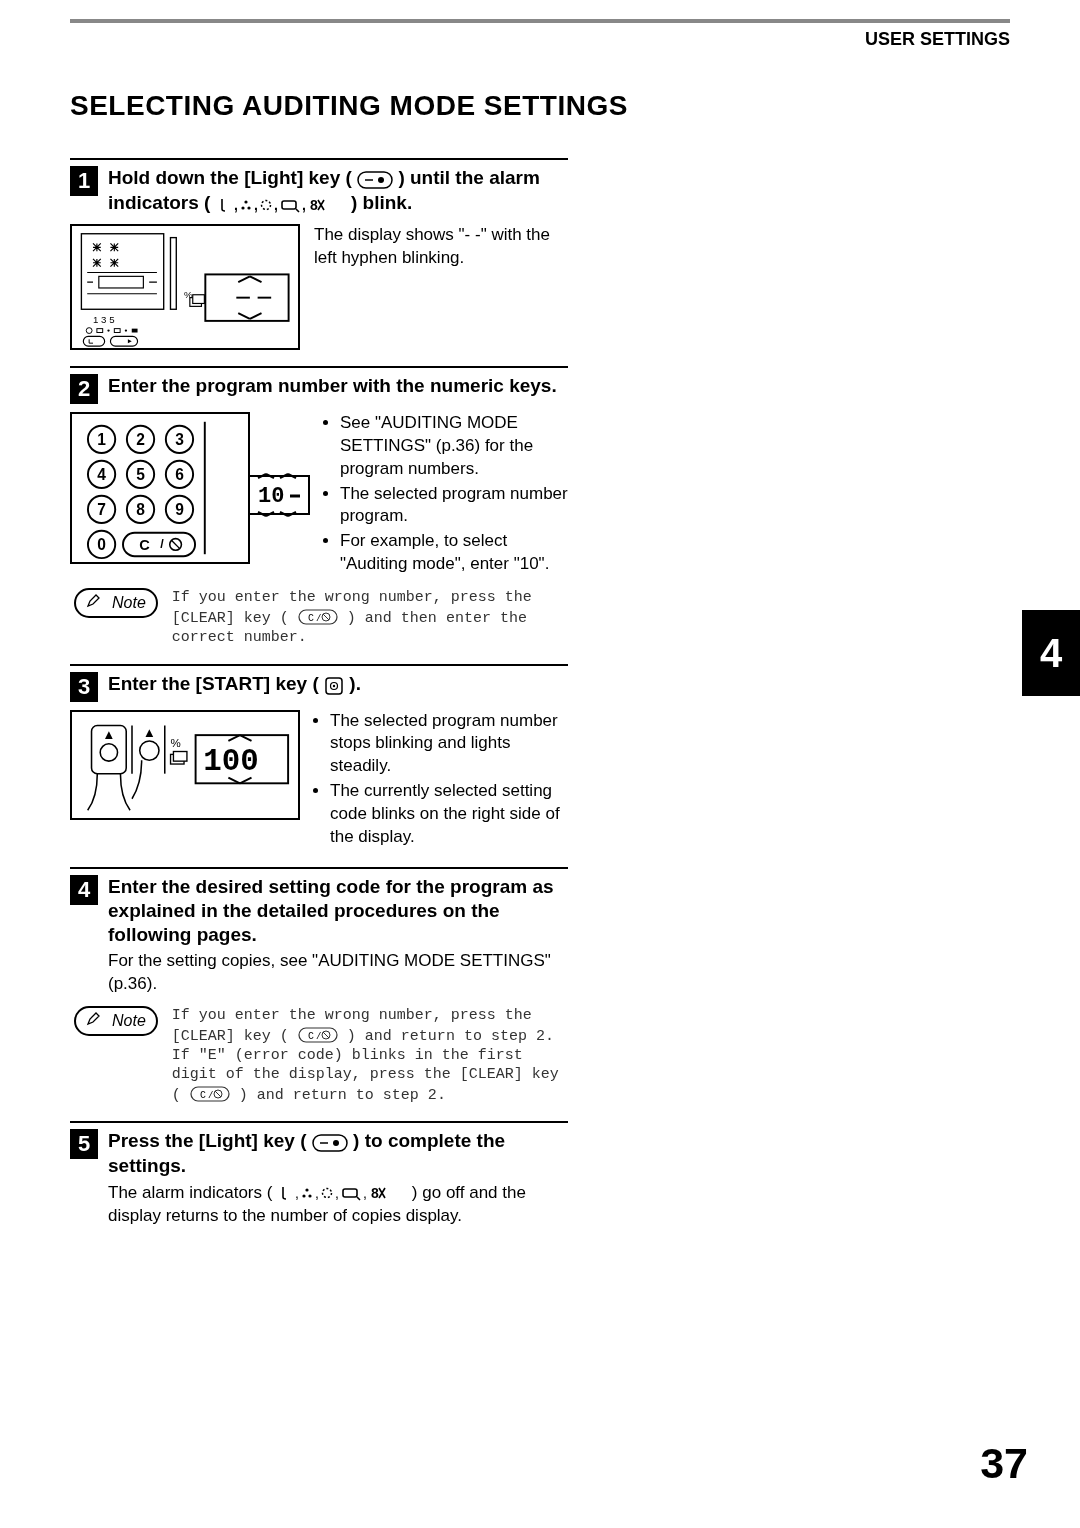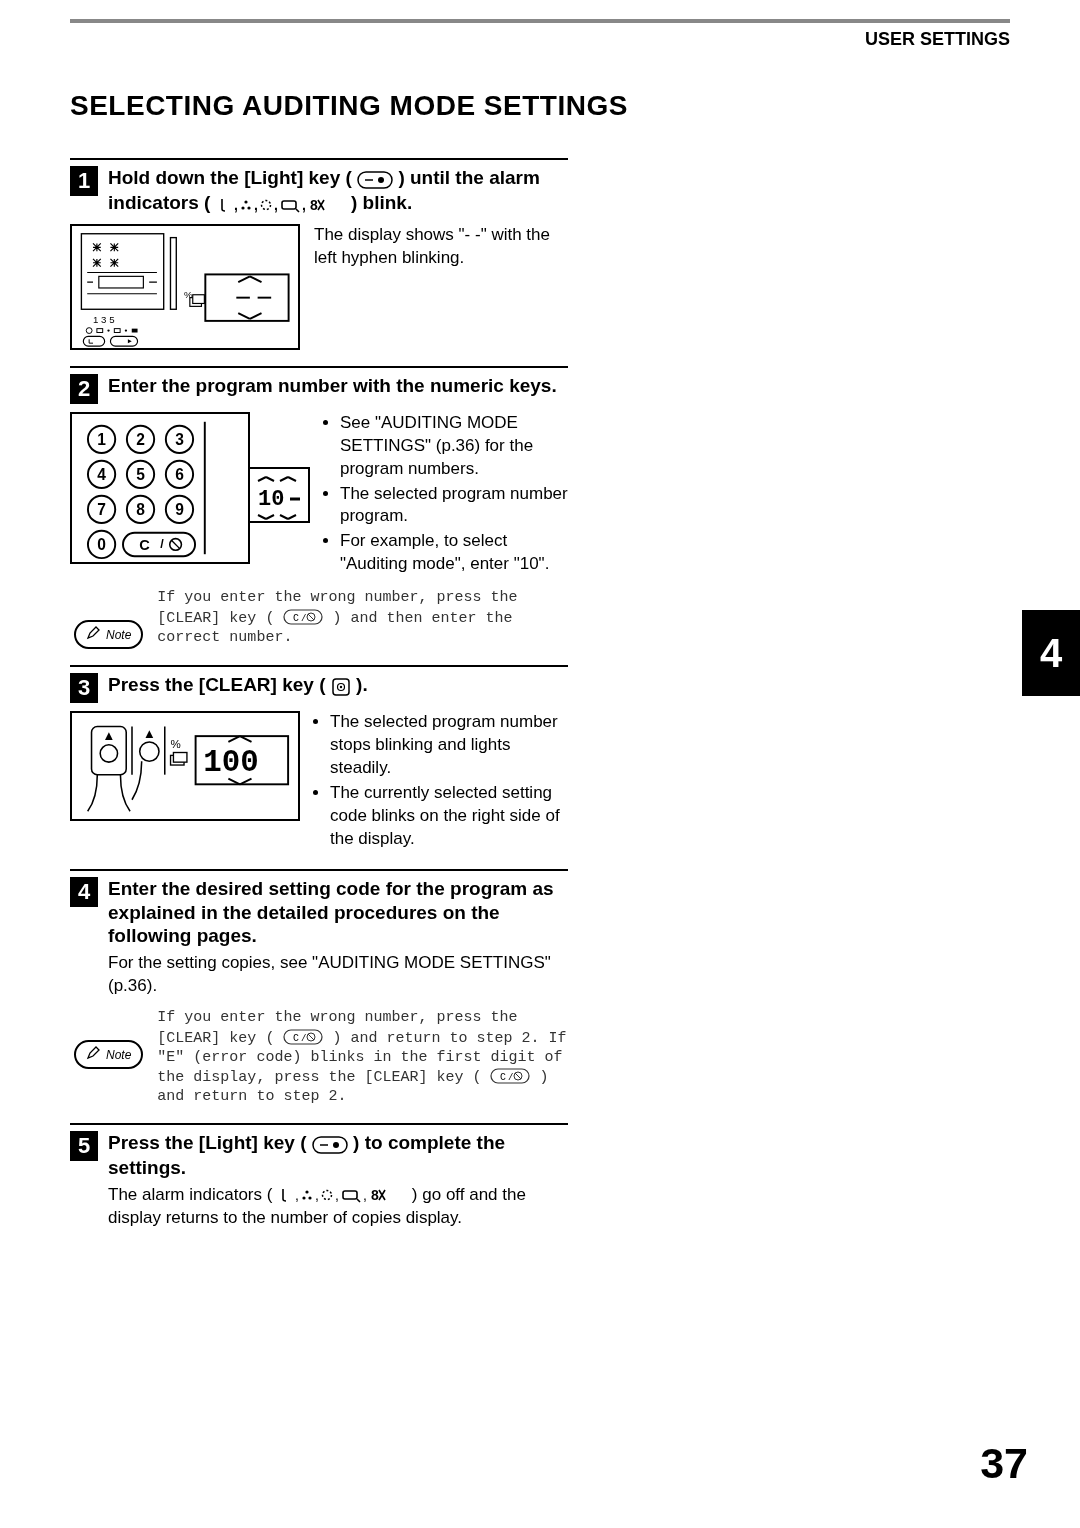--- a/index.html
+++ b/index.html
@@ -104,27 +104,26 @@
     display: flex;
     gap: 14px;
     align-items: flex-start;
     margin: 10px 0 14px 0;
   }
   .note-badge {
     border: 2px solid #000;
     border-radius: 20px;
     font-style: italic;
     padding: 4px 10px;
-    font-size: 12px;
+    font-size: 16px;
     display: inline-flex;
     align-items: center;
-    gap: 6px;
+    gap: 12px;
     flex: 0 0 auto;
     margin-left: 4px;
-    margin-top: 32px;
   }
   .note-text {
     font-size: 15px;
     line-height: 1.3;
     color: #333;
     font-family: Liberation Mono, monospace;
   }
   .inline-icon {
     display: inline-block;
     vertical-align: middle;
@@ -293,21 +292,21 @@
                 <rect x="52" y="122" width="74" height="24" rx="12" fill="none" stroke="#000" stroke-width="2"></rect>
                 <text x="74" y="140" font-size="15">C</text>
                   <text x="92" y="138" font-size="13">/</text>
                   <circle cx="106" cy="134" r="6" fill="none" stroke="#000" stroke-width="1.6"></circle>
                   <line x1="102" y1="130" x2="110" y2="138" stroke="#000" stroke-width="1.4"></line>
               </g>
               <line x1="136" y1="8" x2="136" y2="144" stroke="#000" stroke-width="2"></line>
             </svg>
           </div>
           <div style="width:60px;display:flex;flex-direction:column;justify-content:center;">
-            <div style="border:2px solid #000;border-left:none;height:56px;display:flex;align-items:flex-end;justify-content:center;">
+            <div style="border:2px solid #000;border-left:none;height:40px;display:flex;align-items:center;justify-content:center;">
               <svg width="54" height="46" viewBox="0 0 54 46">
                 <g stroke="#000" stroke-width="2">
                   <line x1="6" y1="6" x2="14" y2="2"></line>
                     <line x1="14" y1="2" x2="22" y2="6"></line>
                   <line x1="28" y1="6" x2="36" y2="2"></line>
                     <line x1="36" y1="2" x2="44" y2="6"></line>
                   <line x1="6" y1="40" x2="14" y2="44"></line>
                     <line x1="14" y1="44" x2="22" y2="40"></line>
                   <line x1="28" y1="40" x2="36" y2="44"></line>
                     <line x1="36" y1="44" x2="44" y2="40"></line>
@@ -347,21 +346,21 @@
           <span>) and then enter the correct number.</span>
         </div>
       </div>
     </div>
 
     <div class="step">
       <hr class="step-hr">
       <div class="step-head">
         <div class="step-num">3</div>
         <div class="step-title">
-          <span>Press the [CLEAR] key (</span>
+          <span>Enter the [START] key (</span>
           <span class="inline-icon">
             <svg width="20" height="20">
                 <rect x="2" y="2" width="16" height="16" rx="3" fill="none" stroke="#000" stroke-width="1.5"></rect>
                 <circle cx="10" cy="10" r="3.5" fill="none" stroke="#000" stroke-width="1.2"></circle>
                 <circle cx="10" cy="10" r="1.2" fill="#000"></circle>
               </svg>
           </span>
           <span>).</span>
         </div>
       </div>

